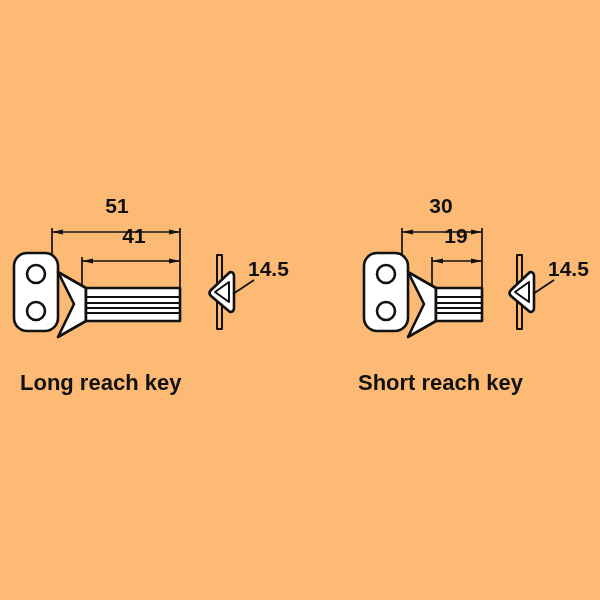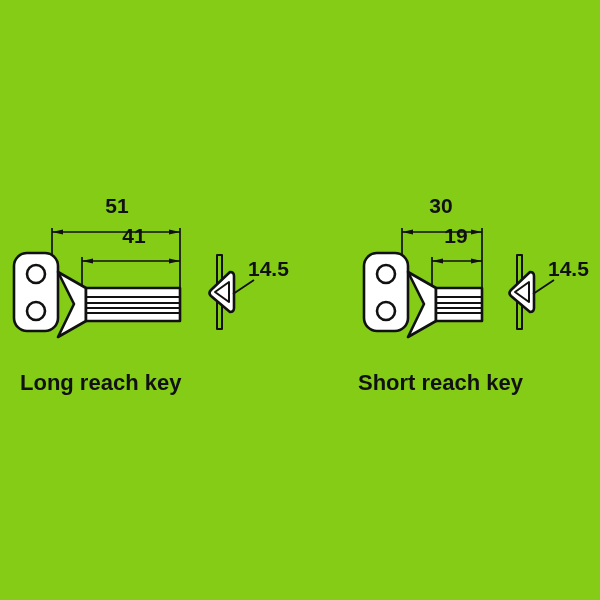--- a/index.html
+++ b/index.html
@@ -4,21 +4,21 @@
 <style>
   html, body {
     margin: 0;
     padding: 0;
     background: #ffffff;
   }
   #canvas {
     position: relative;
     width: 600px;
     height: 600px;
-    background: #84cc16;
+    background: #fdba74;
     overflow: hidden;
     font-family: "Liberation Sans", sans-serif;
   }
   svg.drawing {
     position: absolute;
     top: 0;
     left: 0;
     width: 600px;
     height: 600px;
     display: block;

